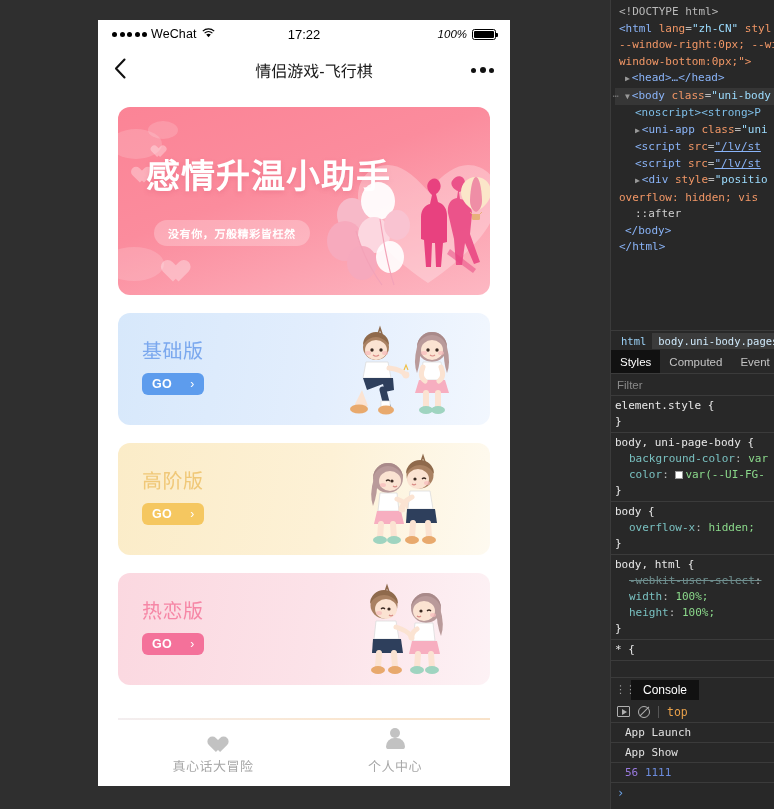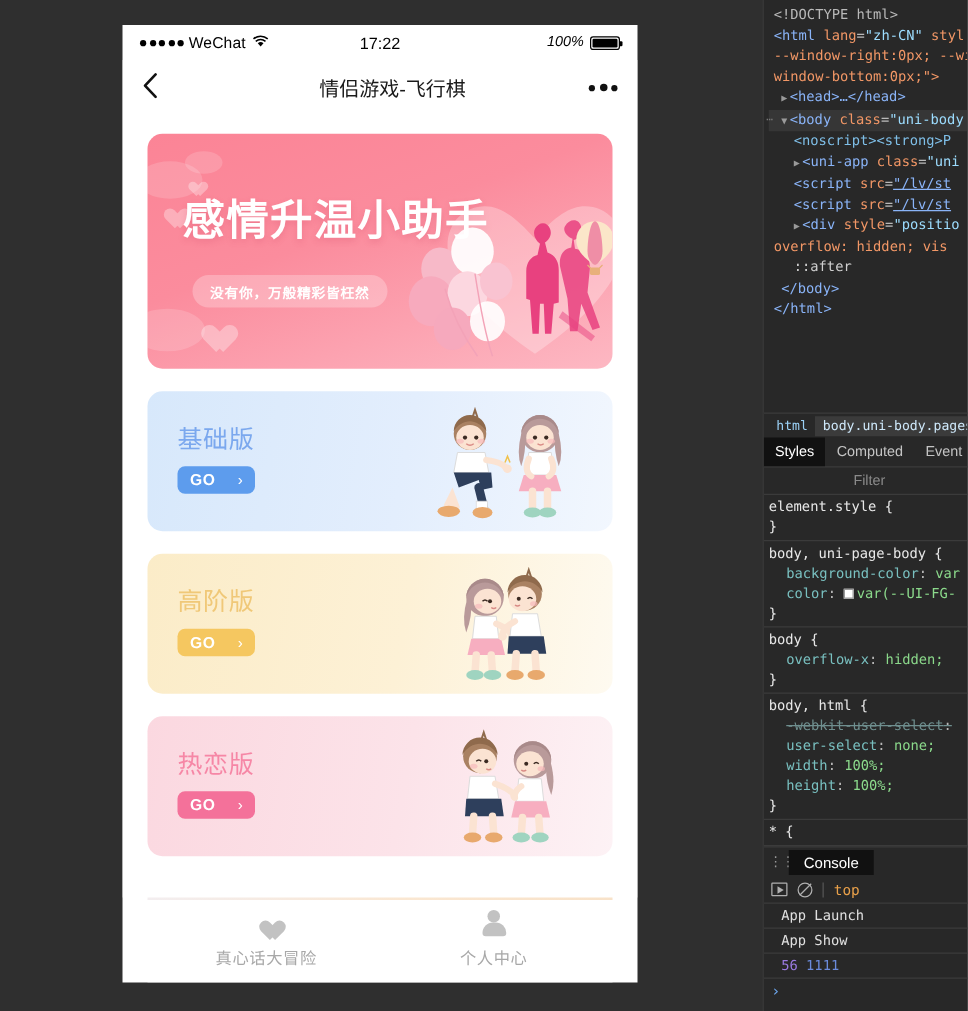--- a/index.html
+++ b/index.html
@@ -180,21 +180,21 @@
     flex: 0 0 24px; display:flex; align-items:stretch;
     background:#282828; border-bottom:1px solid #3b3b3b;
     font-family:"Liberation Sans",sans-serif; font-size:11.5px;
   }
   .dt-tab { padding: 3px 9px; display:flex;align-items:center; color:#c4c4c4; cursor:pointer;}
   .dt-tab.active { background:#111; color:#fff; }
 
   .filter-row {
     flex: 0 0 22px; display:flex;align-items:center; padding-left:6px;
     border-bottom:1px solid #3b3b3b; color:#8a8a8a;
-    font-family:"Liberation Sans",sans-serif; font-size:11.5px;justify-content:center;
+    font-family:"Liberation Sans",sans-serif; font-size:11.5px;
   }
   .styles-pane { flex: 1 1 auto; overflow:hidden; line-height:16px; }
   .rule { border-bottom:1px solid #3b3b3b; padding: 2px 0 2px 4px; }
   .sel-txt { color:#e8e8e8; }
   .prop { color:#79c0c0; padding-left:14px; }
   .pval { color:#8bd98b; }
   .strike { text-decoration: line-through; color:#6f8f8f;}
   .swatch { display:inline-block;width:8px;height:8px;border:1px solid #999;background:#fff;vertical-align:-1px;margin-right:2px;}
 
   .console-strip {
@@ -533,21 +533,20 @@
         <div class="sel-txt">}</div>
       </div>
       <div class="rule">
         <div class="sel-txt">body {</div>
         <div class="prop"><span>overflow-x</span><span class="punc">: </span><span class="pval">hidden;</span></div>
         <div class="sel-txt">}</div>
       </div>
       <div class="rule">
         <div class="sel-txt">body, html {</div>
         <div class="prop strike"><span>-webkit-user-select</span><span class="punc">: </span></div>
-        <div class="prop"><span>user-select</span><span class="punc">: </span><span class="pval">none;</span></div>
         <div class="prop"><span>width</span><span class="punc">: </span><span class="pval">100%;</span></div>
         <div class="prop"><span>height</span><span class="punc">: </span><span class="pval">100%;</span></div>
         <div class="sel-txt">}</div>
       </div>
       <div class="rule">
         <div class="sel-txt">* {</div>
       </div>
     </div>
 
     <div class="console-strip">

